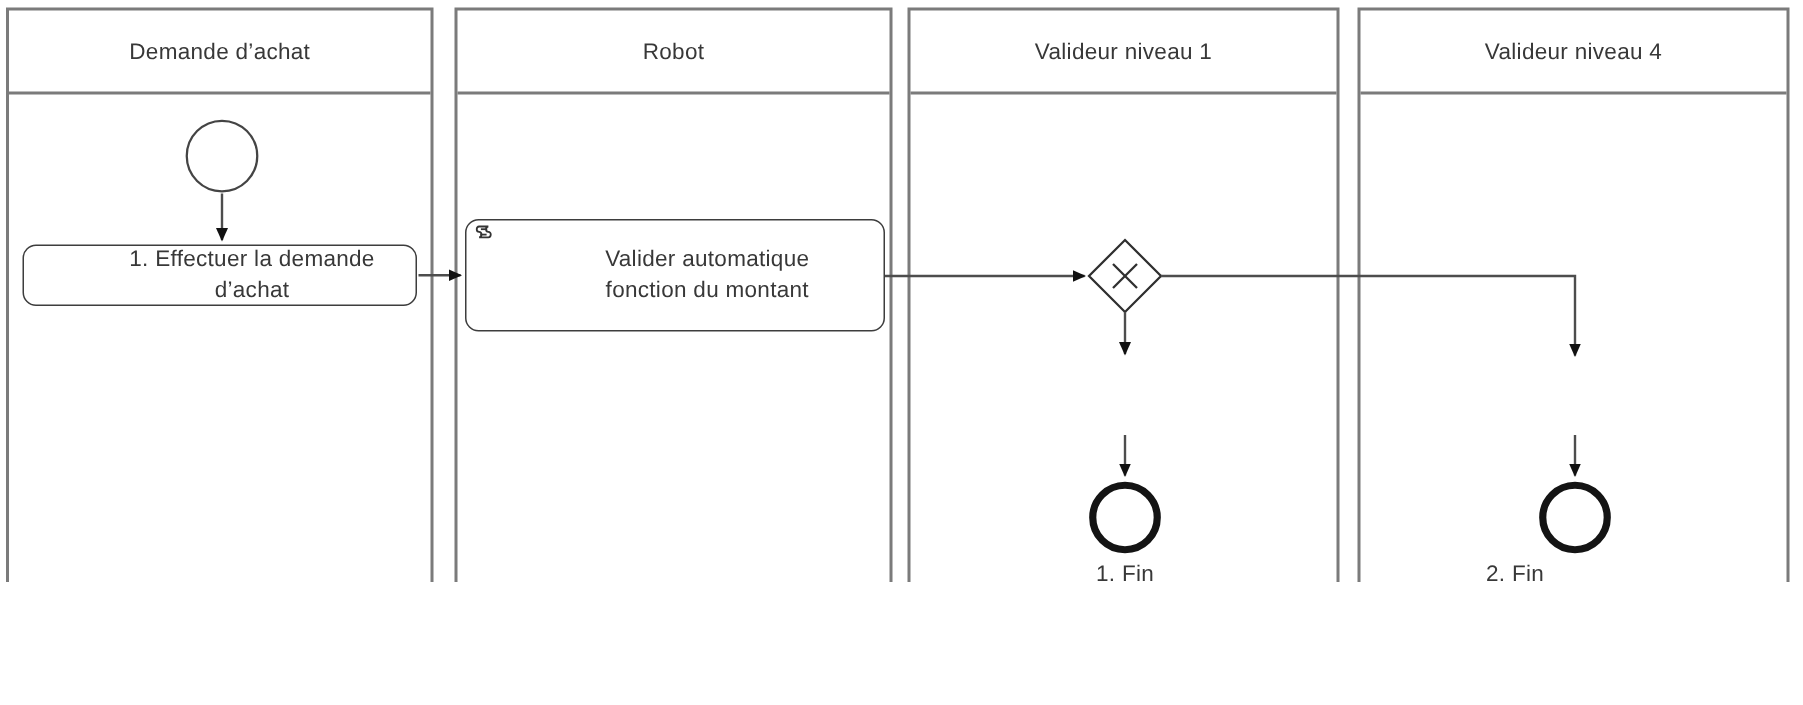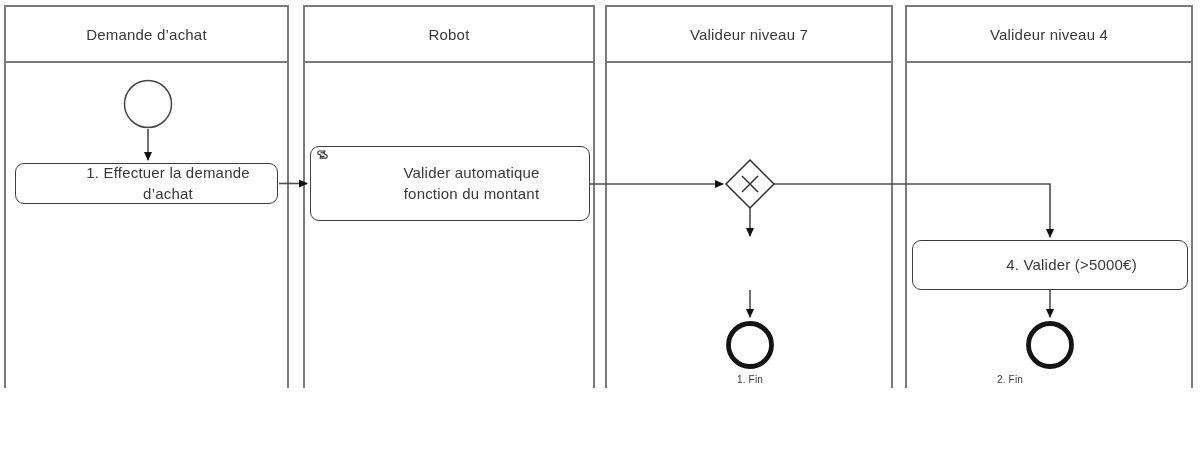--- a/index.html
+++ b/index.html
@@ -38,21 +38,21 @@
     box-sizing:border-box;
     z-index:3;
     padding-left:43px;
   }
   .task .inner{padding:0 24px;line-height:1.35;}
   .flows{position:absolute;left:0;top:0;z-index:4;pointer-events:none;}
   .event-label{
     position:absolute;
     width:120px;
     text-align:center;
-    font-size:10px;
+    font-size:15px;
     letter-spacing:.2px;
     z-index:3;
   }
 </style>
 </head>
 <body>
 
 <div class="canvas">
 
   <div class="lane" style="left:4px;width:285px;">
@@ -60,41 +60,38 @@
       <span>Demande d’achat</span>
     </div>
   </div>
   <div class="lane" style="left:303px;width:292px;">
     <div class="lane-header">
       <span>Robot</span>
     </div>
   </div>
   <div class="lane" style="left:605px;width:288px;">
     <div class="lane-header">
-      <span>Valideur niveau 7</span>
+      <span>Valideur niveau 1</span>
     </div>
   </div>
   <div class="lane" style="left:905px;width:288px;">
     <div class="lane-header">
       <span>Valideur niveau 4</span>
     </div>
   </div>
 
   <div class="task" style="left:15px;top:163px;width:263px;height:41px;">
     <div class="inner">1. Effectuer la demande d’achat</div>
   </div>
 
   <div class="task" style="left:310px;top:146px;width:280px;height:75px;">
     <div class="inner" style="padding:0 25px;">Valider automatique fonction du montant</div>
   </div>
 
 
-  <div class="task" style="left:912px;top:240px;width:276px;height:50px;">
-    <div class="inner">4. Valider (&gt;5000€)</div>
-  </div>
 
   <div class="event-label" style="left:690px;top:374px;">1. Fin</div>
   <div class="event-label" style="left:950px;top:374px;">2. Fin</div>
 
   <svg class="flows" width="1202" height="470" viewBox="0 0 1202 470">
     <defs>
       <marker id="ah" markerUnits="userSpaceOnUse" markerWidth="10" markerHeight="10" refX="8" refY="4" orient="auto">
         <path d="M0,0 L9,4 L0,8 Z" fill="#111111"></path>
       </marker>
     </defs>

